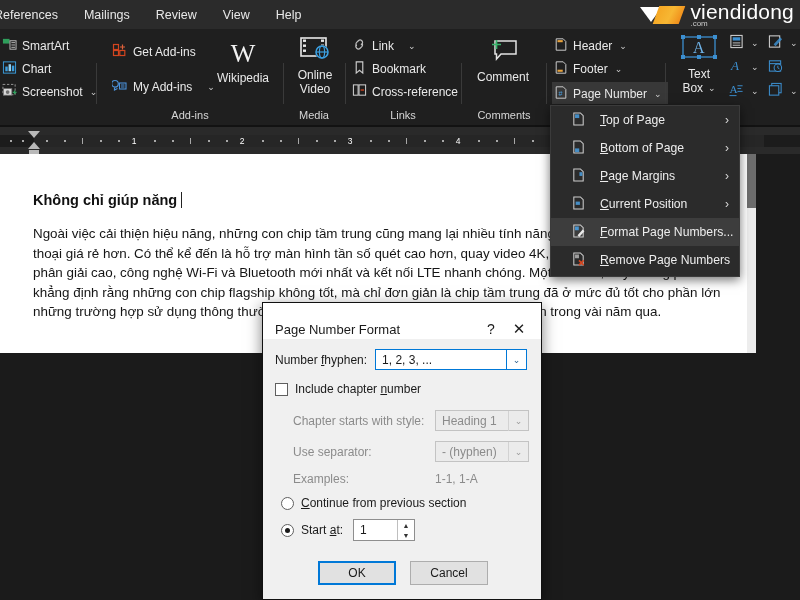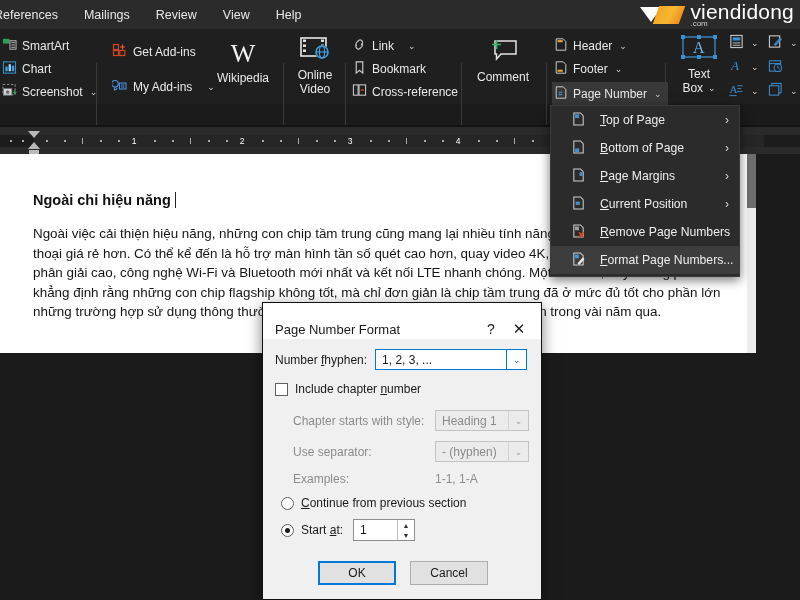--- a/index.html
+++ b/index.html
@@ -518,20 +518,26 @@
       <span class="ico">
         <svg width="15" height="15" viewBox="0 0 16 16">
           <rect x="4" y="1.5" width="10" height="10" fill="none" stroke="#3c8fd0" stroke-width="1.1"></rect>
           <rect x="1.5" y="4" width="10" height="10" fill="#1f1f1f" stroke="#3c8fd0" stroke-width="1.1"></rect>
         </svg>
       </span>
       <span class="chev">⌄</span>
     </div>
   </div>
 
+  <div class="ribbon-labels">
+    <div class="grp-label" style="left:100px; width:180px;">Add-ins</div>
+    <div class="grp-label" style="left:286px; width:56px;">Media</div>
+    <div class="grp-label" style="left:348px; width:110px;">Links</div>
+    <div class="grp-label" style="left:464px; width:80px;">Comments</div>
+  </div>
   <div class="ribbon-underline"></div>
 
   <div class="ruler">
     <div class="ruler-track"></div>
     <div class="ruler-active"></div>
     <div class="rtick" style="left:10px; top:13px; width:2px; height:2px;"></div>
     <div class="rtick" style="left:22px; top:13px; width:2px; height:2px;"></div>
 
     <div class="rtick" style="left:46px; top:13px; width:2px; height:2px;"></div>
     <div class="rtick" style="left:64px; top:13px; width:2px; height:2px;"></div>
@@ -566,21 +572,21 @@
     <div class="rtick" style="left:586px; top:13px; width:2px; height:2px;"></div>
     <div class="rtick" style="left:604px; top:13px; width:2px; height:2px;"></div>
 
     <div class="indent-top"></div>
     <div class="indent-bot"></div>
     <div class="indent-sq"></div>
   </div>
 
   <div class="doc">
     <div class="doc-head">
-      <span>Ngoài chỉ hiệu năng</span><span class="caret"></span>
+      <span>Không chỉ giúp năng</span><span class="caret"></span>
     </div>
     <div class="doc-body">Ngoài việc cải thiện hiệu năng, những con chip tầm trung cũng mang lại nhiều tính năng flagship cho những chiếc điện thoại giá rẻ hơn. Có thể kể đến là hỗ trợ màn hình tần số quét cao hơn, quay video 4K, đa cảm biến hình ảnh với độ phân giải cao, công nghệ Wi-Fi và Bluetooth mới nhất và kết nối LTE nhanh chóng. Một lần nữa, đây không phải để khẳng định rằng những con chip flagship không tốt, mà chỉ đơn giản là chip tầm trung đã ở mức đủ tốt cho phần lớn những trường hợp sử dụng thông thường hiện nay, giúp hiệu năng được cải thiện hơn trong vài năm qua.</div>
     <div class="doc-scroll">
       <div class="doc-scroll-thumb"></div>
     </div>
   </div>
 
   <div class="pn-menu">
 
     <div class="pn-item">
@@ -618,42 +624,42 @@
 
     <div class="pn-item">
       <span class="ico">
         <svg width="15" height="16" viewBox="0 0 16 16">
           <path d="M3 1.5h7l3 3v10H3z" fill="none" stroke="#cfcfcf" stroke-width="1.1"></path>
           <rect x="5" y="6.5" width="4.5" height="3.5" fill="#4a9fe0" opacity=".85"></rect>
         </svg>
       </span>
       <span><span class="pn-u">C</span><span>urrent Position</span></span>
       <span class="pn-arrow">›</span>
+    </div>
+
+    <div class="pn-item sel">
+      <span class="ico">
+        <svg width="15" height="16" viewBox="0 0 16 16">
+          <path d="M3 1.5h7l3 3v10H3z" fill="none" stroke="#cfcfcf" stroke-width="1.1"></path>
+          <rect x="4.3" y="3.2" width="4" height="4" fill="#4a9fe0" opacity=".9"></rect>
+          <path d="M7 12.5 L12.5 6.5 L14.3 8.3 L8.8 14.3z" fill="#eaeaea"></path>
+        </svg>
+      </span>
+      <span><span class="pn-u">F</span><span>ormat Page Numbers...</span></span>
     </div>
 
     <div class="pn-item">
       <span class="ico">
         <svg width="15" height="16" viewBox="0 0 16 16">
           <path d="M3 1.5h7l3 3v10H3z" fill="none" stroke="#cfcfcf" stroke-width="1.1"></path>
           <rect x="4.3" y="3.2" width="4.2" height="4" fill="#d0d0d0" opacity=".7"></rect>
           <path d="M8.5 9.5l5 5 M13.5 9.5l-5 5" stroke="#d4451f" stroke-width="1.7"></path>
         </svg>
       </span>
       <span><span class="pn-u">R</span><span>emove Page Numbers</span></span>
-    </div>
-
-    <div class="pn-item sel">
-      <span class="ico">
-        <svg width="15" height="16" viewBox="0 0 16 16">
-          <path d="M3 1.5h7l3 3v10H3z" fill="none" stroke="#cfcfcf" stroke-width="1.1"></path>
-          <rect x="4.3" y="3.2" width="4" height="4" fill="#4a9fe0" opacity=".9"></rect>
-          <path d="M7 12.5 L12.5 6.5 L14.3 8.3 L8.8 14.3z" fill="#eaeaea"></path>
-        </svg>
-      </span>
-      <span><span class="pn-u">F</span><span>ormat Page Numbers...</span></span>
     </div>
   </div>
 
   <div class="dlg">
     <div class="dlg-title">
       <span class="dlg-title-txt">Page Number Format</span>
       <span class="dlg-help">?</span>
       <span class="dlg-close">✕</span>
     </div>
 

